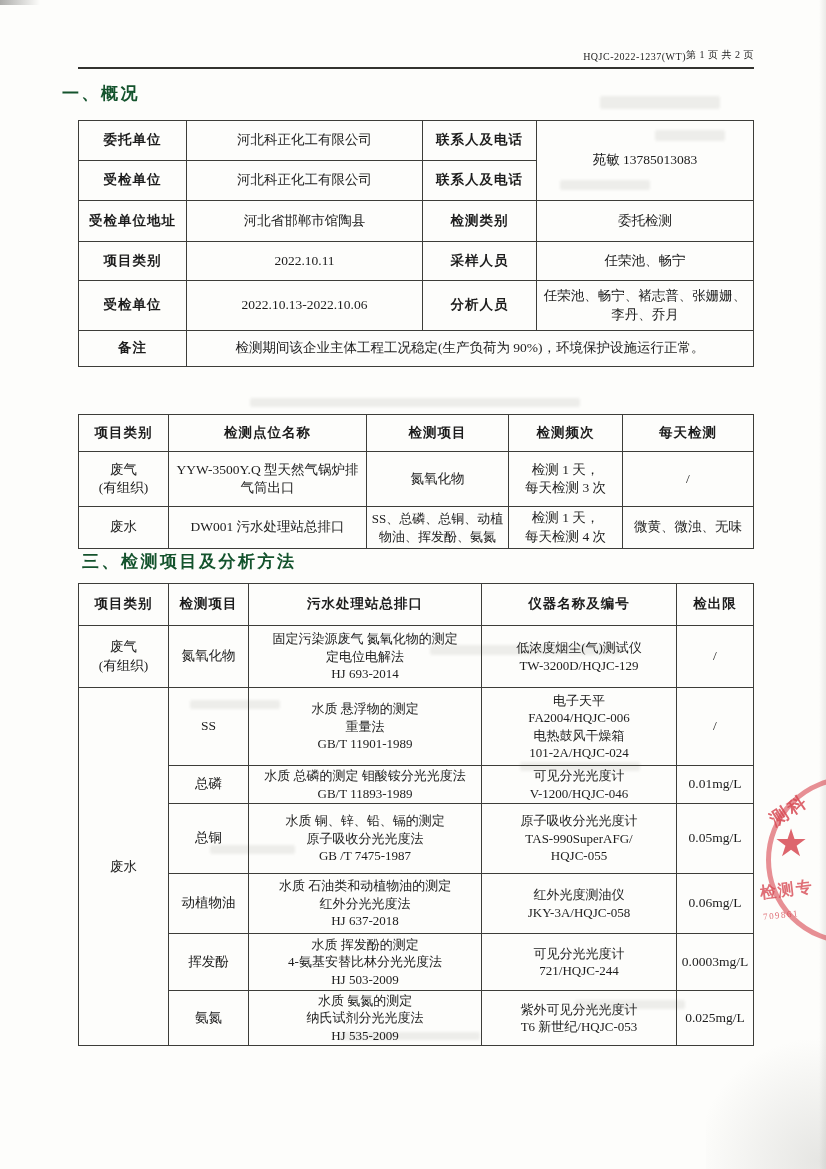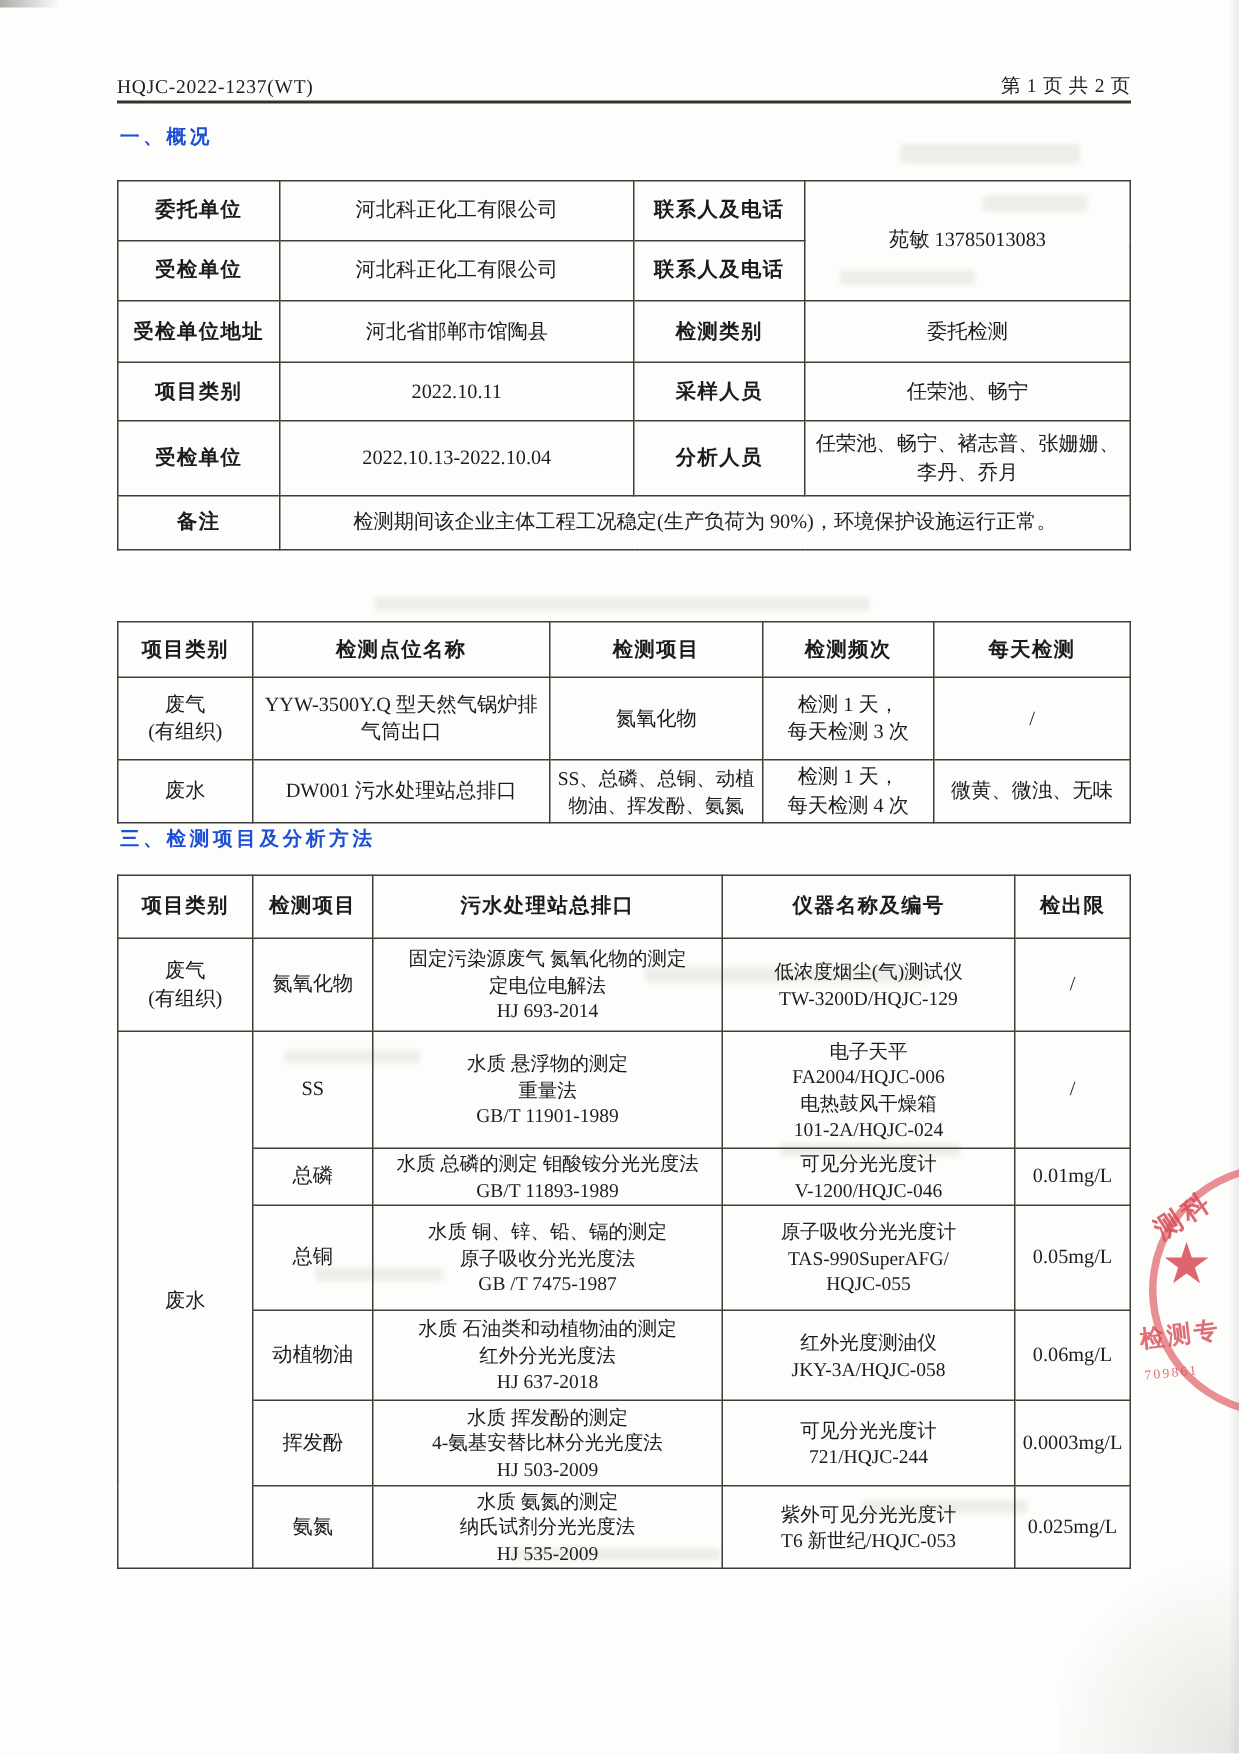--- a/index.html
+++ b/index.html
@@ -7,26 +7,26 @@
   .page{position:relative;width:826px;height:1169px;background:#fdfdfb;overflow:hidden;color:#1d1d1d;}
   .page::after{content:"";position:absolute;right:0;bottom:0;width:120px;height:160px;
     background:radial-gradient(circle at 95% 95%, rgba(160,160,155,0.25), transparent 65%);pointer-events:none;}
   .corner-artifact{position:absolute;top:0;left:0;width:40px;height:5px;
     background:linear-gradient(to right,#6b6b68,transparent);opacity:.55;}
   .edge-shade{position:absolute;top:0;right:0;width:7px;height:100%;
     background:linear-gradient(to left,rgba(150,150,145,.18),transparent);}
 
   
   .doc-header{position:absolute;top:48px;left:78px;width:676px;display:flex;
-    justify-content:space-between;align-items:flex-end;font-size:13px;letter-spacing:.5px;}
+    justify-content:flex-end;align-items:flex-end;font-size:10px;letter-spacing:.5px;}
   .header-rule{position:absolute;top:67px;left:78px;width:676px;border-top:2px solid #33332f;}
 
   
-  .sec-title{position:absolute;left:80px;font-family:"Liberation Sans","DejaVu Sans",sans-serif;
-    font-weight:bold;font-size:13px;letter-spacing:2.5px;color:#1d4ed8;}
+  .sec-title{position:absolute;left:62px;font-family:"Liberation Sans","DejaVu Sans",sans-serif;
+    font-weight:bold;font-size:17px;letter-spacing:2.5px;color:#14532d;}
 
   
   table.t{position:absolute;left:78px;width:676px;border-collapse:collapse;table-layout:fixed;
     font-size:13.5px;color:#1c1c1c;}
   table.t td{border:1.5px solid #3d3d39;text-align:center;vertical-align:middle;
     padding:1px 4px;white-space:pre-line;line-height:1.34;}
   td.hd{font-weight:bold;letter-spacing:1px;}
   td.sm{font-size:13px;}
 
   
@@ -97,21 +97,21 @@
       <td>委托检测</td>
     </tr>
     <tr style="height:39px">
       <td class="hd">项目类别</td>
       <td>2022.10.11</td>
       <td class="hd">采样人员</td>
       <td>任荣池、畅宁</td>
     </tr>
     <tr style="height:50px">
       <td class="hd">受检单位</td>
-      <td>2022.10.13-2022.10.04</td>
+      <td>2022.10.13-2022.10.06</td>
       <td class="hd">分析人员</td>
       <td>任荣池、畅宁、褚志普、张姗姗、李丹、乔月</td>
     </tr>
     <tr style="height:36px">
       <td class="hd">备注</td>
       <td colspan="3">检测期间该企业主体工程工况稳定(生产负荷为 90%)，环境保护设施运行正常。</td>
     </tr>
   </tbody>
     </table>
 
@@ -145,21 +145,21 @@
       <td>废水</td>
       <td>DW001 污水处理站总排口</td>
       <td class="sm">SS、总磷、总铜、动植物油、挥发酚、氨氮</td>
       <td>检测 1 天，
 每天检测 4 次</td>
       <td>微黄、微浊、无味</td>
     </tr>
   </tbody>
     </table>
 
-  <div class="sec-title" style="top:550px;">三、检测项目及分析方法</div>
+  <div class="sec-title" style="top:550px;margin-left:20px;">三、检测项目及分析方法</div>
 
   <table class="t" style="top:583px;">
     <colgroup>
         <col style="width:90px">
         <col style="width:80px">
         <col style="width:233px">
         <col style="width:195px">
         <col>
       </colgroup>
     <tbody>

